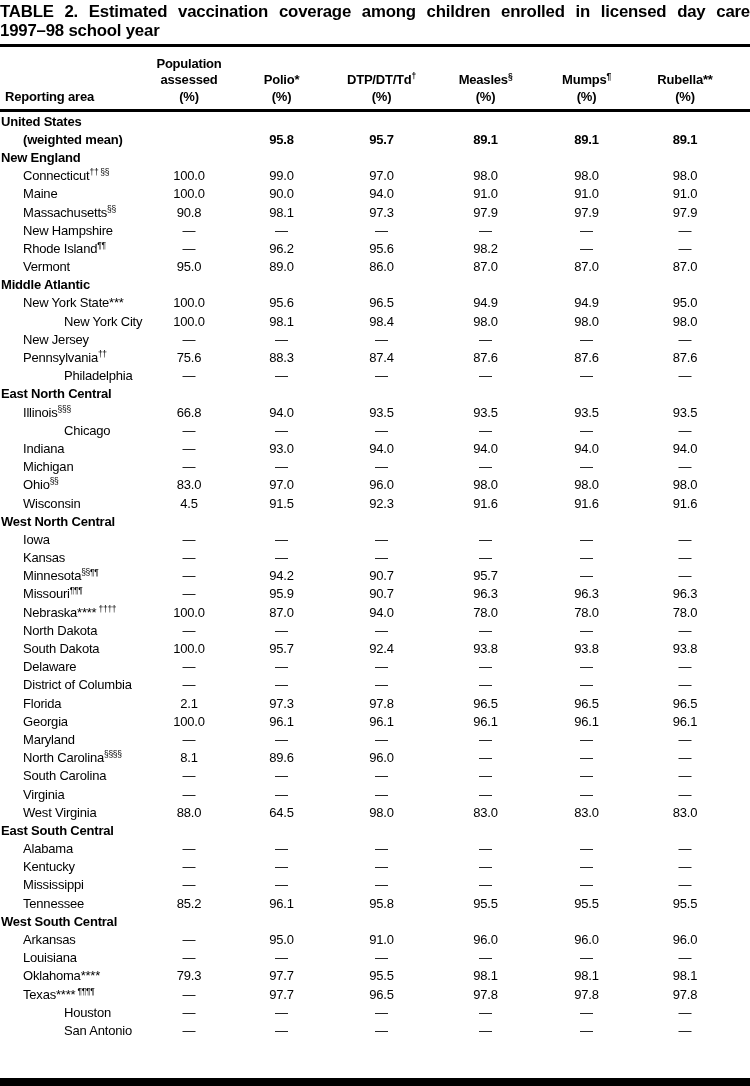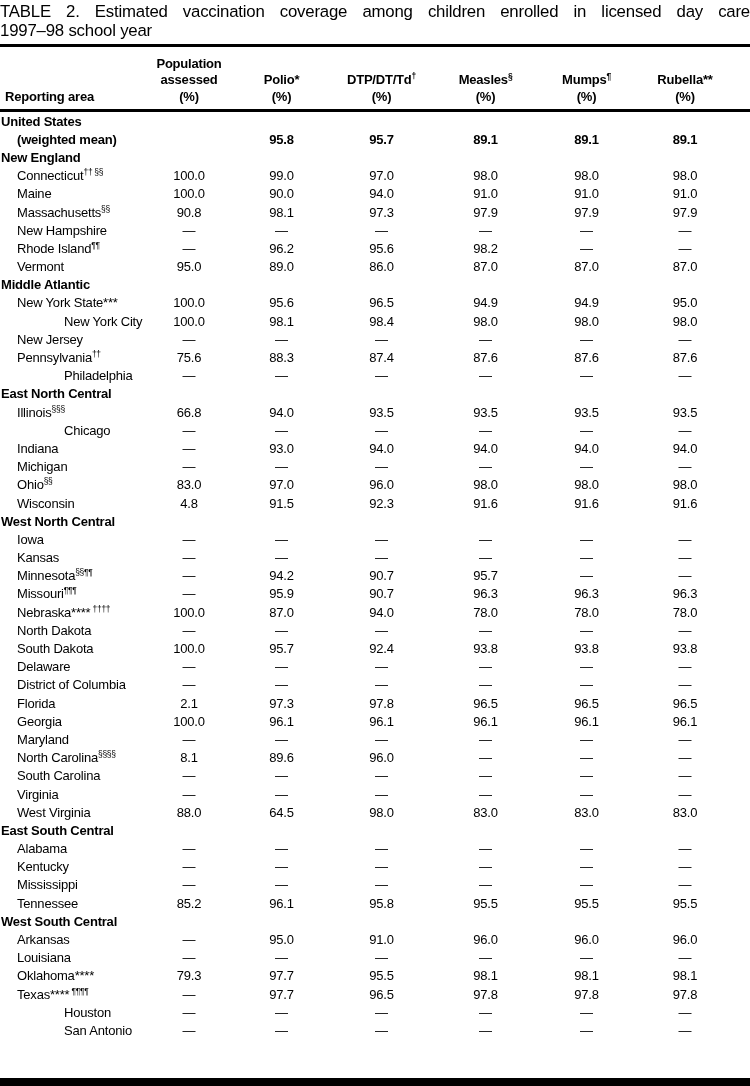--- a/index.html
+++ b/index.html
@@ -8,21 +8,21 @@
     position: relative;
     width: 750px;
     height: 1086px;
     background: #ffffff;
     color: #000000;
     font-family: "Liberation Sans", sans-serif;
     overflow: hidden;
   }
   
   .title {
-    font-weight: normal;
+    font-weight: bold;
     font-size: 16.8px;
     line-height: 19px;
     letter-spacing: -0.2px;
     padding-top: 2px;
   }
   .title .jl { text-align: justify; text-align-last: justify; }
   
   .rule { background: #000000; width: 750px; }
   .rule-top { height: 3px; margin-top: 4px; }
   .rule-head { height: 3px; }
@@ -48,21 +48,21 @@
   .row {
     height: 18.2px;
     align-items: center;
     font-size: 13px;
     letter-spacing: -0.2px;
   }
   .row.section .lbl { font-weight: bold; }
   .row.bold { font-weight: bold; }
   .lbl { white-space: nowrap; }
   .ind0 { padding-left: 1px; }
-  .ind1 { padding-left: 17px; }
+  .ind1 { padding-left: 17px; margin-left: 6px; }
   .ind2 { padding-left: 64px; }
   .val { text-align: center; white-space: nowrap; }
   sup {
     font-size: 8.5px;
     vertical-align: super;
     line-height: 0;
     letter-spacing: -0.3px;
   }
 </style>
 </head>
@@ -269,21 +269,21 @@
         <div class="lbl ind1">Ohio<sup>§§</sup></div>
         <div class="val">83.0</div>
         <div class="val">97.0</div>
         <div class="val">96.0</div>
         <div class="val">98.0</div>
         <div class="val">98.0</div>
         <div class="val">98.0</div>
       </div>
       <div class="row grid7">
         <div class="lbl ind1">Wisconsin</div>
-        <div class="val">4.8</div>
+        <div class="val">4.5</div>
         <div class="val">91.5</div>
         <div class="val">92.3</div>
         <div class="val">91.6</div>
         <div class="val">91.6</div>
         <div class="val">91.6</div>
       </div>
       <div class="row grid7 section">
         <div class="lbl ind0">West North Central</div>
       </div>
       <div class="row grid7">

